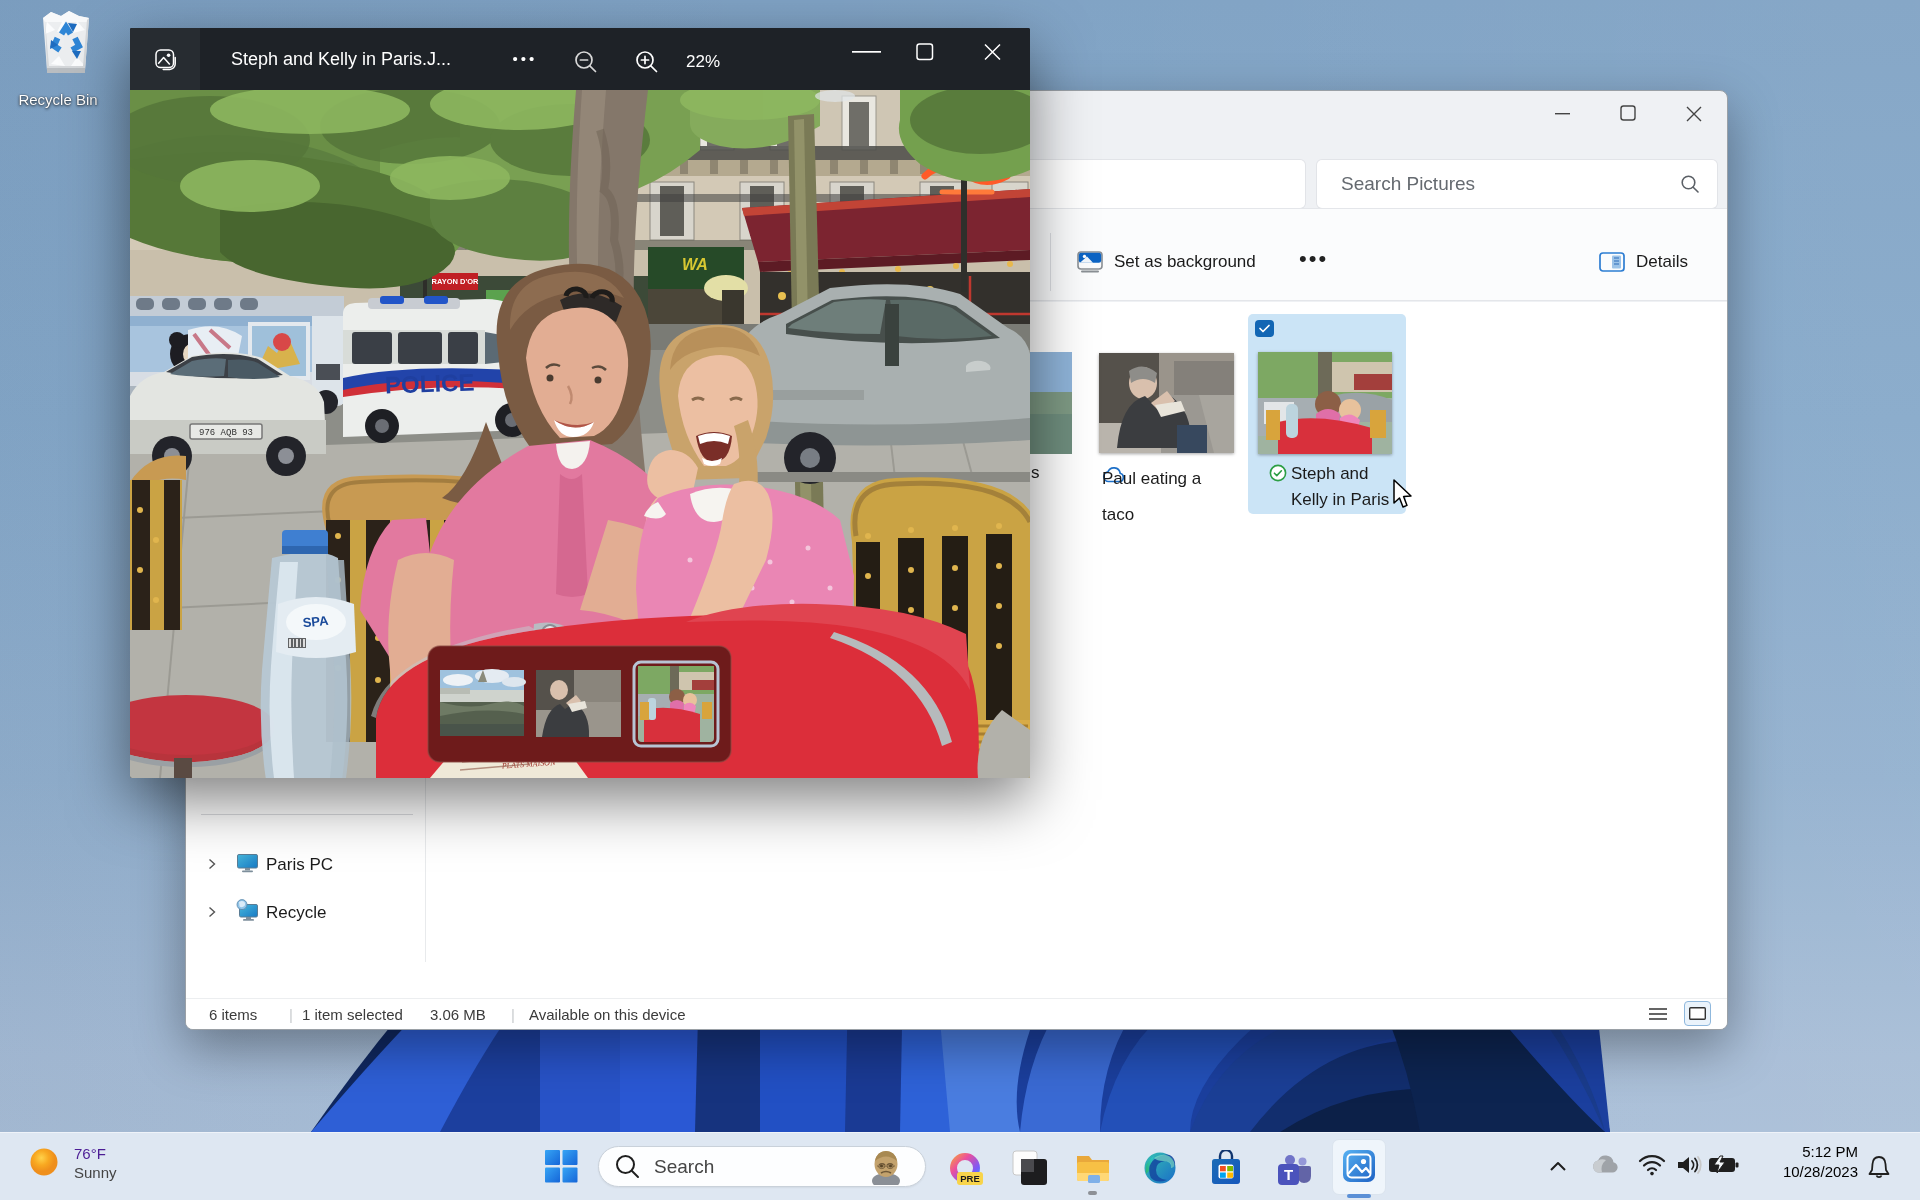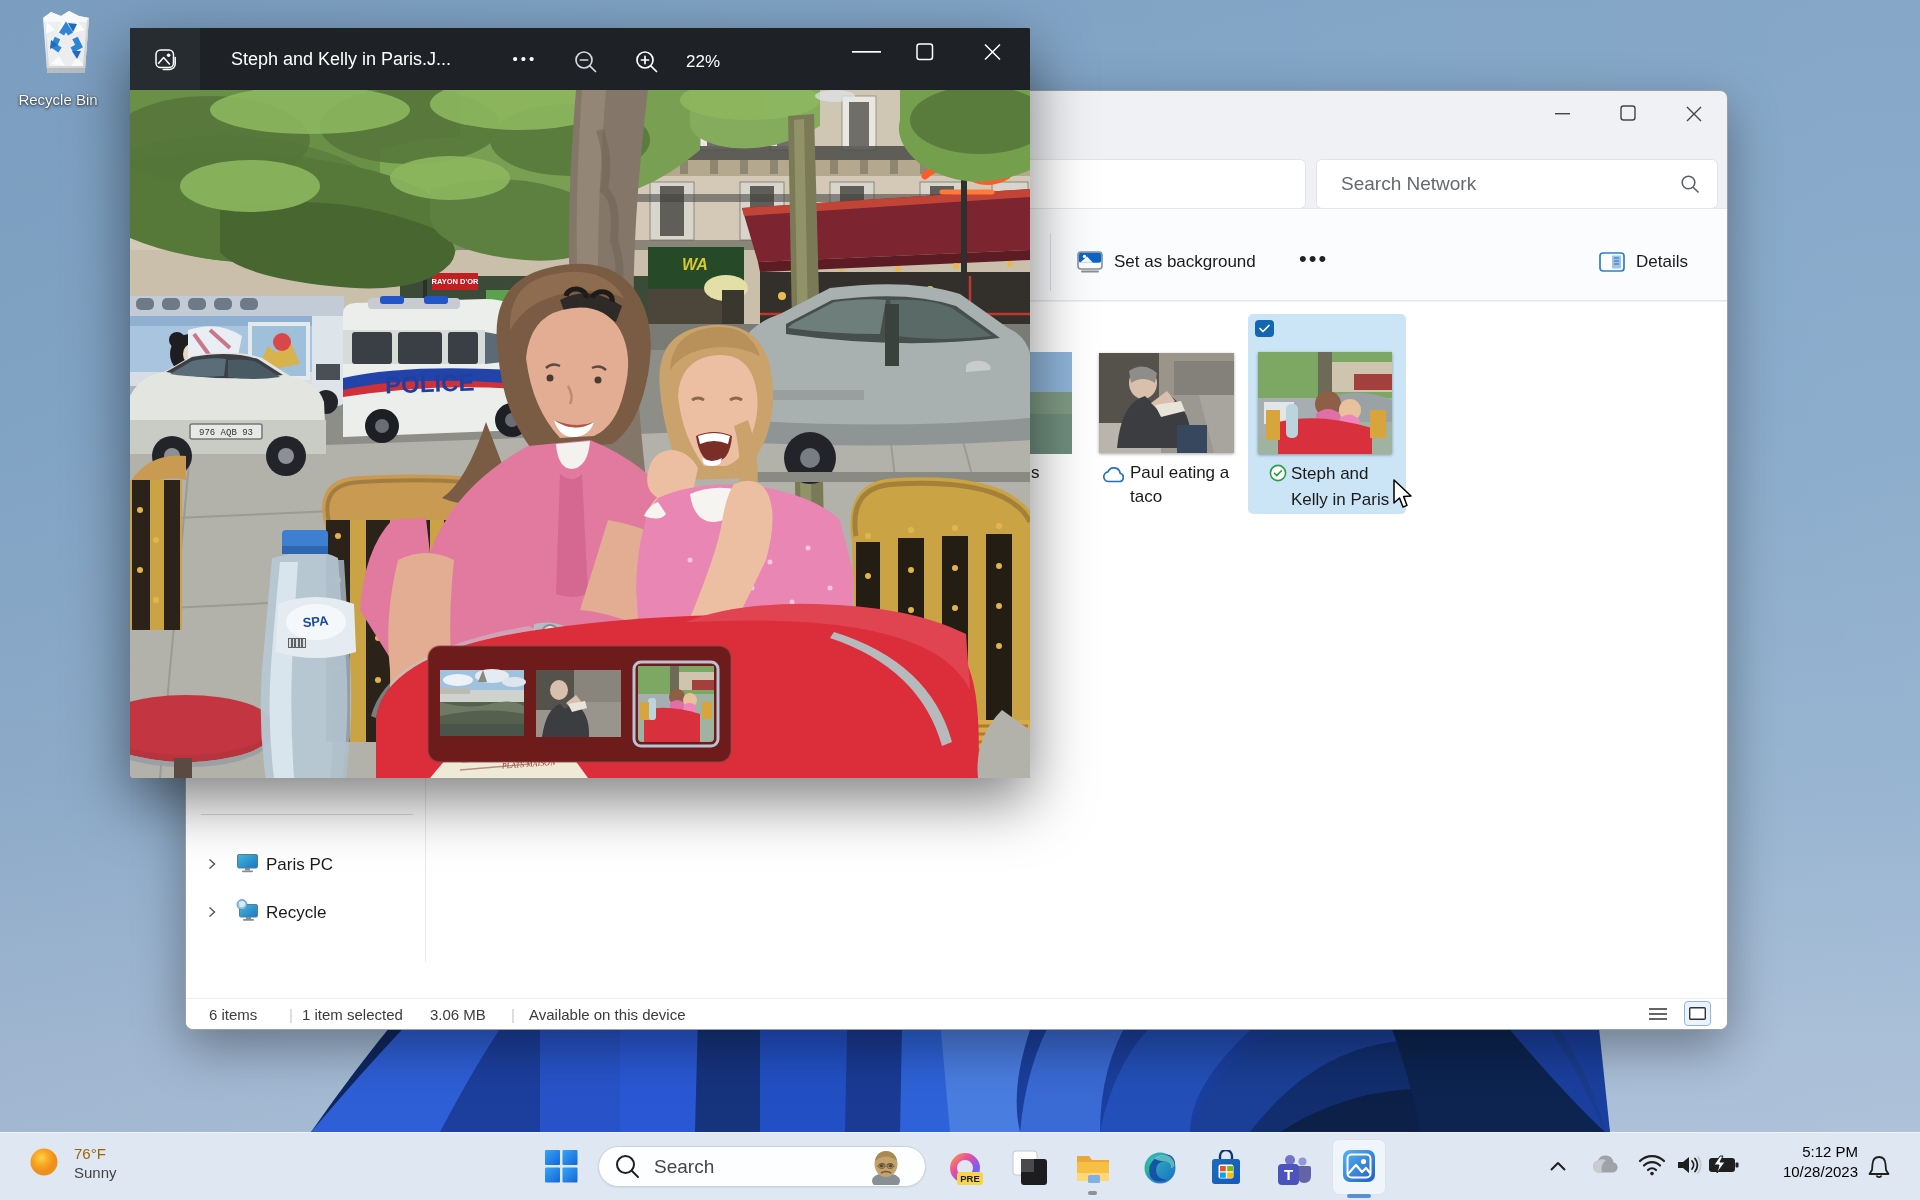--- a/index.html
+++ b/index.html
@@ -35,21 +35,21 @@
   #ph { position:absolute; left:130px; top:28px; width:900px; height:750px;
     border-radius:2px; overflow:hidden; background:#1e2227;
     box-shadow:0 22px 60px rgba(0,0,0,.5); }
   #ph .tbar { position:absolute; left:0; top:0; width:100%; height:62px; background:#1e2227; }
   #ph .appbtn { position:absolute; left:0; top:0; width:70px; height:62px; background:#272c31; display:flex; align-items:center; justify-content:center; }
   #ph .title { position:absolute; left:101px; top:0; height:62px; display:flex; align-items:center; color:#fff; font-size:18px; }
   #ph .photo { position:absolute; left:0; top:62px; width:900px; height:688px; }
 
   
   #tb { position:absolute; left:0; top:1132px; width:1920px; height:68px; background:#dee7f2; border-top:1px solid rgba(255,255,255,.5); }
-  #tb .wtxt1 { position:absolute; left:74px; top:12px; font-size:15px; color:#a16207; }
+  #tb .wtxt1 { position:absolute; left:74px; top:12px; font-size:15px; color:#4c1d95; }
   #tb .wtxt2 { position:absolute; left:74px; top:31px; font-size:15px; color:#444; }
   #tb .clock { position:absolute; right:62px; top:9px; text-align:right; font-size:15px; color:#000000; line-height:20px; }
 </style>
 </head>
 <body>
 <div id="desk"></div>
 <svg id="bloom" viewBox="0 0 1440 572">
   <path d="M71 572 Q240 330 420 220 Q700 60 1000 160 L1330 380 L1370 572 Z" fill="#102860"></path>
   <path d="M285 460 Q700 290 1000 320 L1355 430 L1370 572 L285 572 Z" fill="#1b3f9e"></path>
   <path d="M71 572 Q200 420 280 360 Q330 330 360 360 L360 572 Z" fill="#2e5fd6"></path>
@@ -105,21 +105,21 @@
       </div>
     <div class="capbtn">
         <svg width="66" height="46" viewBox="0 0 66 46">
           <path d="M26 16 L40 30 M40 16 L26 30" stroke="#444" stroke-width="1.4"></path>
         </svg>
       </div>
   </div>
   <div class="addr">
     <div class="bc"></div>
     <div class="sb">
-        <span>Search Network</span>
+        <span>Search Pictures</span>
       <svg style="position:absolute;right:16px;top:13px" width="22" height="22" viewBox="0 0 22 22">
           <circle cx="9.5" cy="9.5" r="6.3" fill="none" stroke="#5b6066" stroke-width="1.6"></circle>
           <path d="M14.2 14.2 L19 19" stroke="#5b6066" stroke-width="1.6" stroke-linecap="round"></path>
         </svg>
     </div>
   </div>
   <div class="toolbar">
     <div style="position:absolute;left:864px;top:24px;width:1px;height:58px;background:#dcdfe3"></div>
     <svg style="position:absolute;left:891px;top:40px" width="26" height="26" viewBox="0 0 26 26">
       <rect x="1" y="3" width="24" height="17" rx="3" fill="none" stroke="#8a8f94" stroke-width="1.6"></rect>
@@ -156,21 +156,21 @@
       <path d="M30 30 a14 16 0 1 1 28 0 a14 16 0 1 1 -28 0" fill="#d9c0ad"></path>
       <path d="M30 18 q14 -10 28 2 l-2 10 q-12 -8 -24 0 Z" fill="#8e8d89"></path>
       <path d="M18 95 q4 -45 28 -52 l8 8 14 -10 q26 14 24 54 Z" fill="#3b3d40"></path>
       <path d="M52 50 l16 -12 8 10 -14 12 Z" fill="#d9c0ad"></path>
       <path d="M56 52 l26 -4 4 10 -24 6 Z" fill="#e8e4da"></path>
       <rect x="78" y="72" width="30" height="28" fill="#37485e"></rect>
     </svg>
     <svg style="position:absolute;left:916px;top:164px" width="22" height="17" viewBox="0 0 22 17">
       <path d="M6.5 15.5 a4.8 4.8 0 0 1 -0.6 -9.55 a6.4 6.4 0 0 1 12.3 1.3 a4.2 4.2 0 0 1 -0.9 8.25 Z" fill="none" stroke="#1e70c8" stroke-width="1.7" stroke-linejoin="round"></path>
     </svg>
-    <div class="titem" style="left:944px;top:159px;line-height:24px">Paul eating a<br>taco</div>
+    <div class="titem" style="left:916px;top:159px;line-height:36px">Paul eating a<br>taco</div>
 
     <div style="position:absolute;left:1062px;top:12px;width:158px;height:200px;background:#cbe4f6;border-radius:5px"></div>
     <div style="position:absolute;left:1069px;top:18px;width:19px;height:17px;background:#1266b4;border-radius:4px"></div>
     <svg style="position:absolute;left:1069px;top:18px" width="19" height="17" viewBox="0 0 19 17">
         <path d="M5 8.5 l3 3 6 -6" fill="none" stroke="#fff" stroke-width="1.7" stroke-linecap="round" stroke-linejoin="round"></path>
       </svg>
     <svg style="position:absolute;left:1072px;top:50px;box-shadow:0 1px 3px rgba(0,0,0,.35)" width="134" height="102" viewBox="0 0 134 102">
       <rect width="134" height="102" fill="#9fb3a0"></rect>
       <rect x="0" y="0" width="134" height="46" fill="#7da863"></rect>
       <rect x="60" y="0" width="14" height="60" fill="#6d6a58"></rect>

